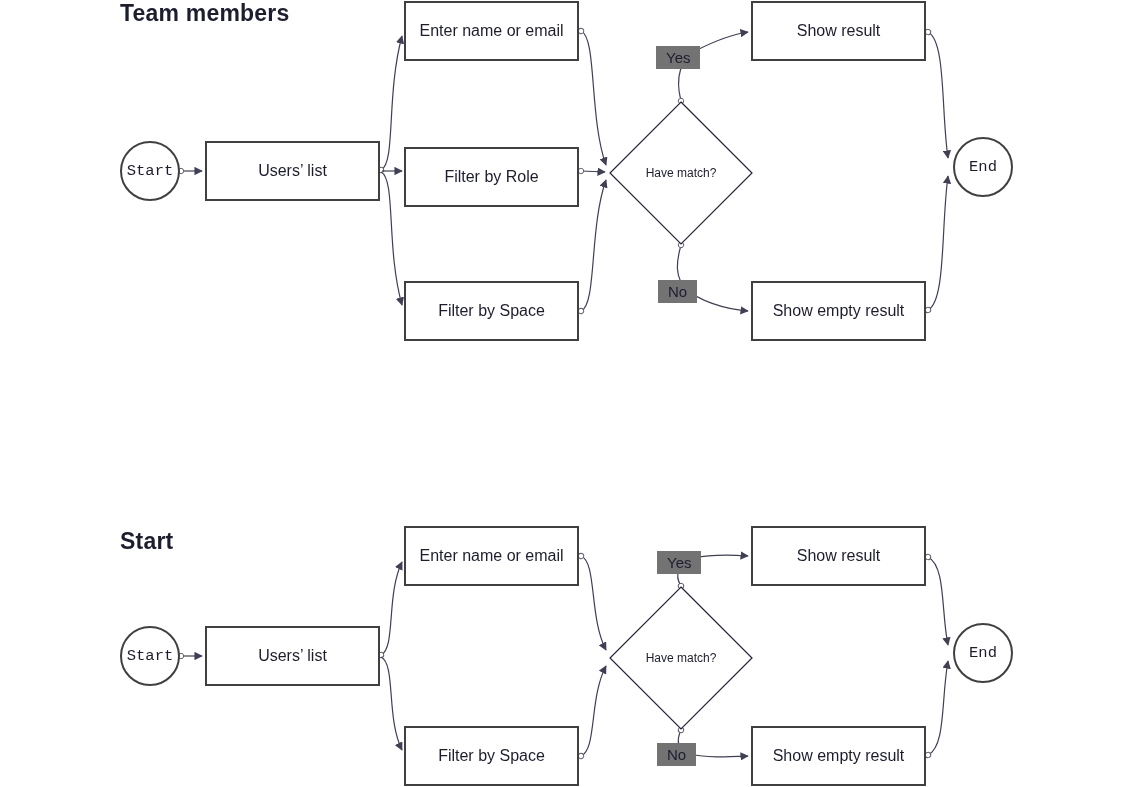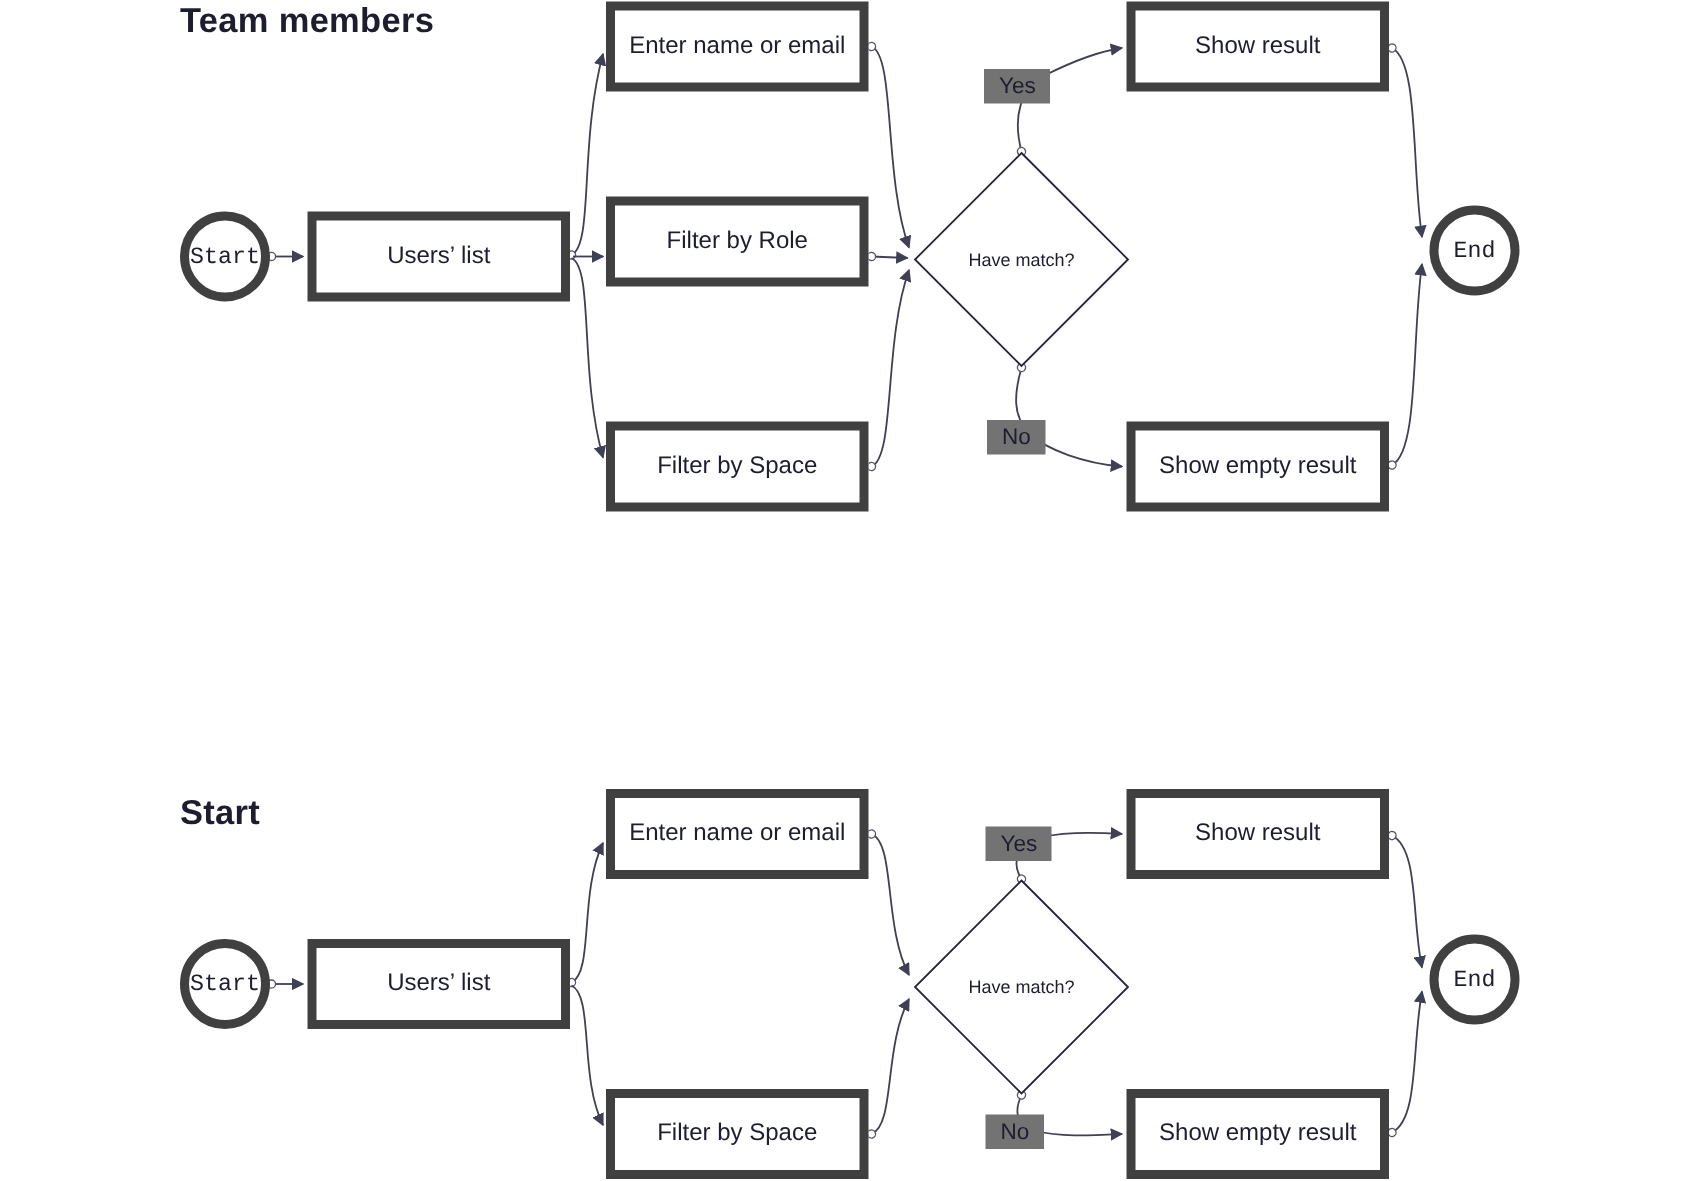--- a/index.html
+++ b/index.html
@@ -19,21 +19,21 @@
     letter-spacing:0.2px;
     color:#1d1d30;
     white-space:nowrap;
   }
   .node {
     position:absolute;
     display:flex;
     align-items:center;
     justify-content:center;
     background:#ffffff;
-    border:6px solid #404040;
+    border:2px solid #404040;
     font-size:16px;
     color:#1d1d30;
     white-space:nowrap;
   }
   .rect-node { width:175px; height:60px; }
   .circle-node { width:60px; height:60px; border-radius:50%; font-size:15.5px;font-family:Liberation Mono, monospace; }
   .decision-label {
     position:absolute;
     width:142px;
     text-align:center;
@@ -96,21 +96,21 @@
 </svg>
 
 <div class="section-title" style="left:120px; top:0;">Team members</div>
 
 <div class="node circle-node" style="left:120px; top:141px;">Start</div>
 
 <div class="node rect-node" style="left:205px; top:141px;">Users’ list</div>
 
 <div class="node rect-node" style="left:404px; top:1px;">Enter name or email</div>
 
-<div class="node rect-node" style="left:404px; top:131px;">Filter by Role</div>
+<div class="node rect-node" style="left:404px; top:147px;">Filter by Role</div>
 
 <div class="node rect-node" style="left:404px; top:281px;">Filter by Space</div>
 
 <div class="decision-label" style="left:610px; top:163px;">Have match?</div>
 
 <div class="edge-tag" style="left:656px; top:46px;">Yes</div>
 
 <div class="edge-tag" style="left:658px; top:280px;">No</div>
 
 <div class="node rect-node" style="left:751px; top:1px;">Show result</div>

